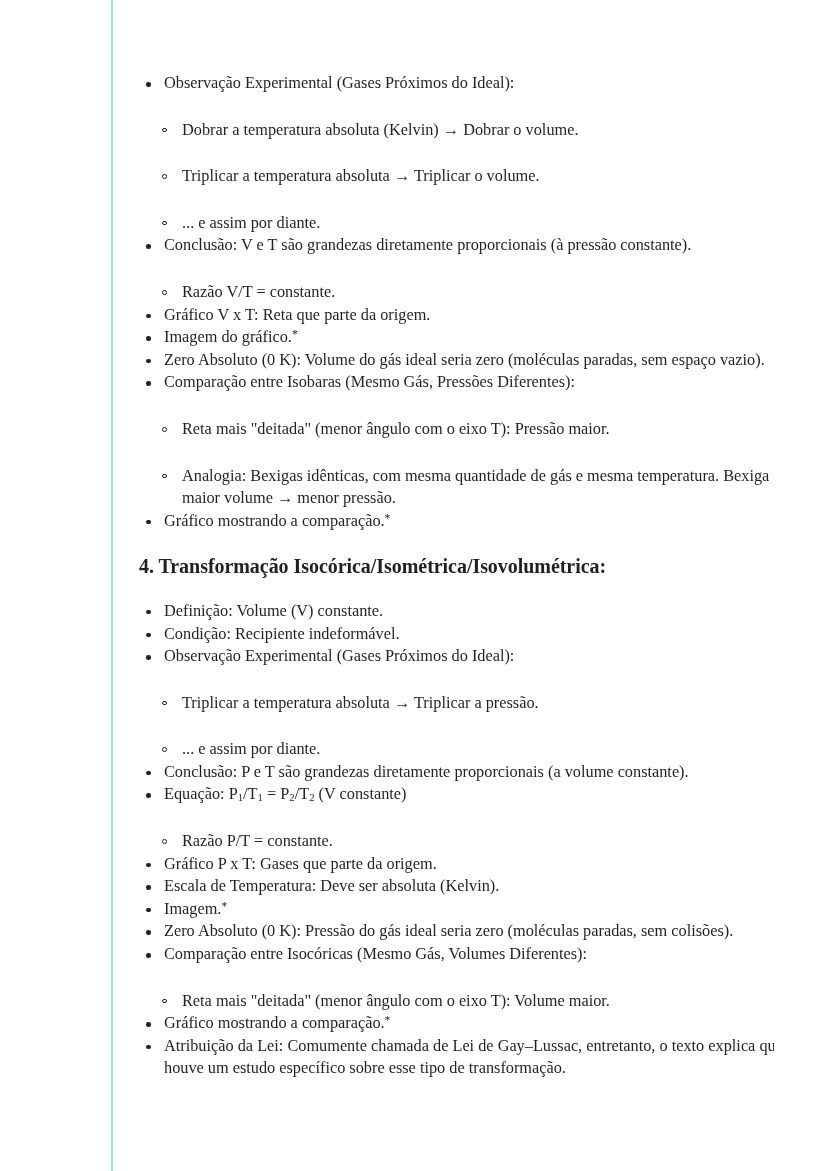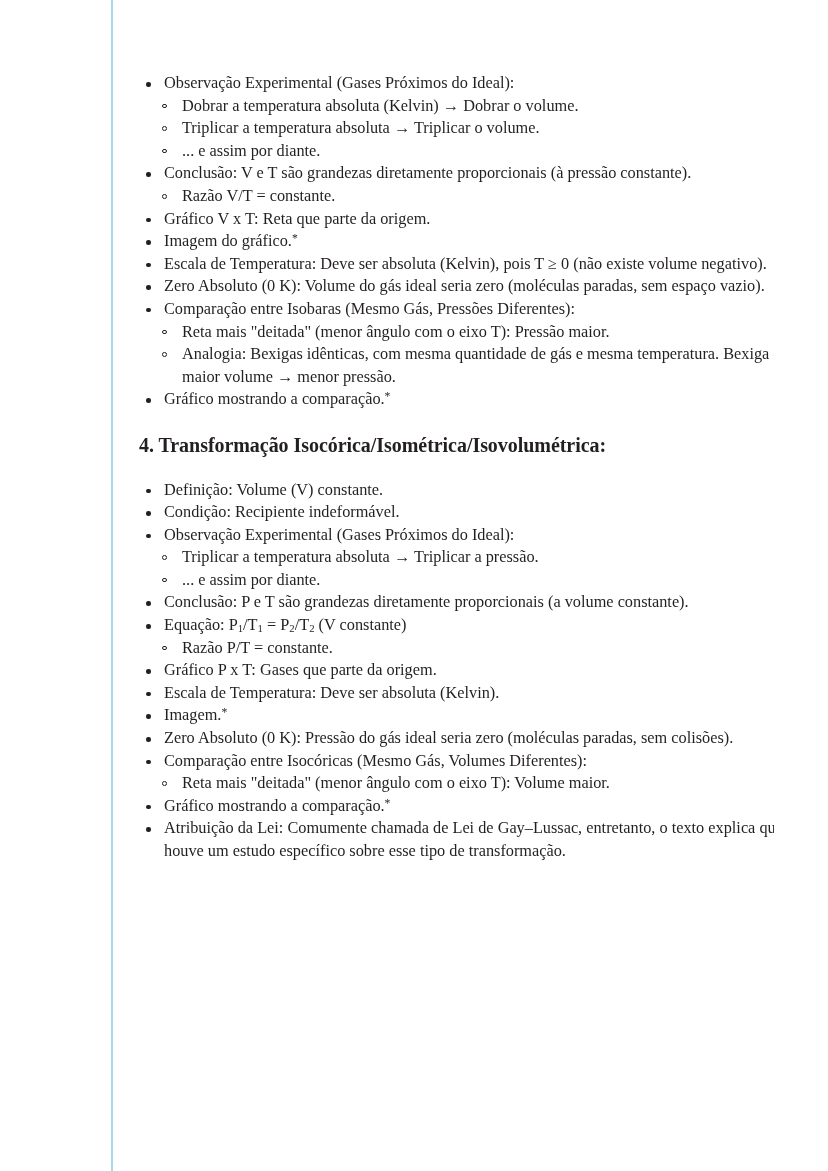--- a/index.html
+++ b/index.html
@@ -73,20 +73,21 @@
     top: 10px;
     width: 4.5px;
     height: 4.5px;
     border-radius: 50%;
     background: #231f20;
   }
   
   li.l2 {
     padding-left: 26px;
     margin-left: 17px;
+    margin-top: 24px;
   }
   li.l2 > .bullet {
     position: absolute;
     left: 6px;
     top: 0;
     width: 6px;
     height: 22.6px;
   }
   li.l2 > .bullet::before {
     content: "";
@@ -165,24 +166,20 @@
           <li class="item l1">
             <span class="bullet"></span>
             <span class="txt">Gráfico V x T: Reta que parte da origem.</span>
           </li>
           <li class="item l1">
             <span class="bullet"></span>
             <span class="txt">Imagem do gráfico.<sup class="ast">*</sup></span>
           </li>
           <li class="item l1">
             <span class="bullet"></span>
-            <span class="txt">Escala de Temperatura: Deve ser absoluta (Kelvin), pois T ≥ 0 (não existe volume negativo).</span>
-          </li>
-          <li class="item l1">
-            <span class="bullet"></span>
             <span class="txt">Zero Absoluto (0 K): Volume do gás ideal seria zero (moléculas paradas, sem espaço vazio).</span>
           </li>
           <li class="item l1">
             <span class="bullet"></span>
             <span class="txt">Comparação entre Isobaras (Mesmo Gás, Pressões Diferentes):</span>
           </li>
           <li class="item l2">
             <span class="bullet"></span>
             <span class="txt">Reta mais "deitada" (menor ângulo com o eixo T): Pressão maior.</span>
           </li>

